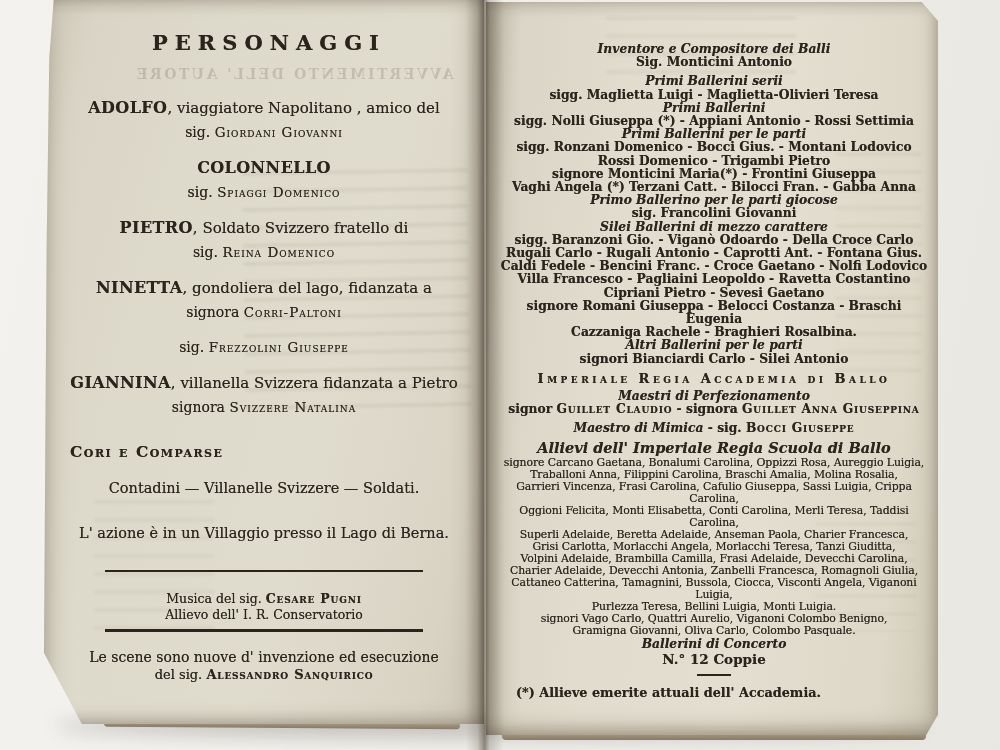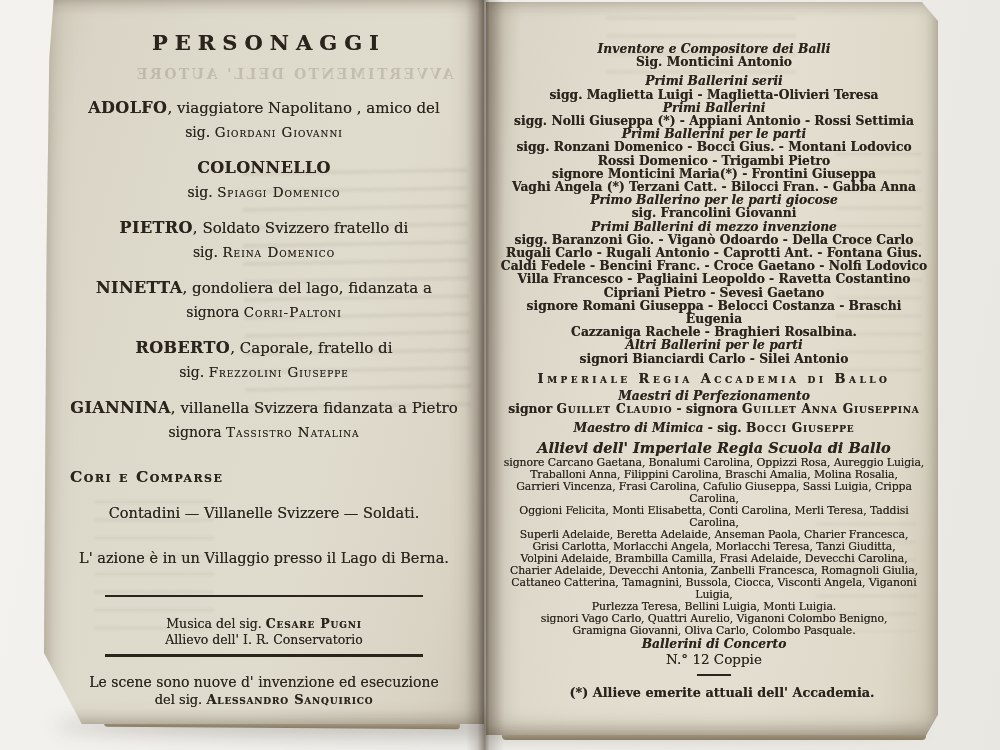--- a/index.html
+++ b/index.html
@@ -65,24 +65,24 @@
   .ln{font-size:12.3px;line-height:13.2px;}
   .ln .seg-i{font-style:italic;font-weight:600;}
   .ln .seg-n{}
   .ln .seg-sc{font-variant:small-caps;font-weight:bold;letter-spacing:0.8px;}
   .k-it{font-style:italic;font-weight:600;}
   .k-names{font-weight:600;}
   .k-small{font-size:10.9px;line-height:12px;letter-spacing:-0.1px;}
   .k-caps{font-variant:small-caps;font-weight:bold;font-size:13px;letter-spacing:3.5px;
           line-height:16px;margin:2px 0;}
   .k-itbig{font-style:italic;font-weight:bold;font-size:14.5px;line-height:16px;margin:2px 0 1px;}
-  .k-bold{font-weight:normal;font-size:13.5px;line-height:15px;margin-top:1px;}
+  .k-bold{font-weight:bold;font-size:13.5px;line-height:15px;margin-top:1px;}
   .gap{margin-top:6px;}
   .rrule{width:34px;height:2.6px;background:#2a241d;margin:7px auto 6px;}
-  #footnote{text-align:center;padding-left:16px;font-weight:600;font-size:12.8px;margin-top:9px;}
+  #footnote{text-align:left;padding-left:16px;font-weight:600;font-size:12.8px;margin-top:9px;}
   .ink{text-shadow:0 0 0.5px rgba(42,36,29,0.65);}
 </style>
 </head>
 <body>
 
 <div id="stage">
   <div class="book-shadow"></div>
 
   <div class="stack-strip" id="stack-left"></div>
   <div class="stack-strip" id="stack-right"></div>
@@ -107,26 +107,25 @@
         </div>
         <div class="entry">
           <div class="role"><span class="cname">PIETRO</span><span>, Soldato Svizzero fratello di</span></div>
           <div class="perf"><span class="pprefix">sig. </span><span class="pname">Reina Domenico</span></div>
         </div>
         <div class="entry">
           <div class="role"><span class="cname">NINETTA</span><span>, gondoliera del lago, fidanzata a</span></div>
           <div class="perf"><span class="pprefix">signora </span><span class="pname">Corri-Paltoni</span></div>
         </div>
         <div class="entry">
-          <div class="role"><span class="cname">ROBERTO</span><span>, Caporale, fratello di</span></div>
           <div class="perf"><span class="pprefix">sig. </span><span class="pname">Frezzolini Giuseppe</span></div>
         </div>
         <div class="entry">
           <div class="role"><span class="cname">GIANNINA</span><span>, villanella Svizzera fidanzata a Pietro</span></div>
-          <div class="perf"><span class="pprefix">signora </span><span class="pname">Tassistro Natalina</span></div>
+          <div class="perf"><span class="pprefix">signora </span><span class="pname">Svizzere Natalina</span></div>
         </div>
       </div>
     <div id="chorus-heading">Cori e Comparse</div>
     <div id="chorus-line">Contadini — Villanelle Svizzere — Soldati.</div>
     <div id="setting-line">L' azione è in un Villaggio presso il Lago di Berna.</div>
     <div class="lp-rule" id="rule1"></div>
     <div id="music-l1">
       <span>Musica del sig. </span><span class="sc">Cesare Pugni</span>
     </div>
     <div id="music-l2">Allievo dell' I. R. Conservatorio</div>
@@ -151,21 +150,21 @@
         <div class="ln k-names"><span class="seg-n">sigg. Maglietta Luigi - Maglietta-Olivieri Teresa</span></div>
         <div class="ln k-it"><span class="seg-i">Primi Ballerini</span></div>
         <div class="ln k-names"><span class="seg-n">sigg. Nolli Giuseppa (*) - Appiani Antonio - Rossi Settimia</span></div>
         <div class="ln k-it"><span class="seg-i">Primi Ballerini per le parti</span></div>
         <div class="ln k-names"><span class="seg-n">sigg. Ronzani Domenico - Bocci Gius. - Montani Lodovico</span></div>
         <div class="ln k-names"><span class="seg-n">Rossi Domenico - Trigambi Pietro</span></div>
         <div class="ln k-names"><span class="seg-n">signore Monticini Maria(*) - Frontini Giuseppa</span></div>
         <div class="ln k-names"><span class="seg-n">Vaghi Angela (*) Terzani Catt. - Bilocci Fran. - Gabba Anna</span></div>
         <div class="ln k-it"><span class="seg-i">Primo Ballerino per le parti giocose</span></div>
         <div class="ln k-names"><span class="seg-n">sig. Francolini Giovanni</span></div>
-        <div class="ln k-it"><span class="seg-i">Primi Ballerini di mezzo invenzione</span></div>
+        <div class="ln k-it"><span class="seg-i">Silei Ballerini di mezzo carattere</span></div>
         <div class="ln k-names"><span class="seg-n">sigg. Baranzoni Gio. - Viganò Odoardo - Della Croce Carlo</span></div>
         <div class="ln k-names"><span class="seg-n">Rugali Carlo - Rugali Antonio - Caprotti Ant. - Fontana Gius.</span></div>
         <div class="ln k-names"><span class="seg-n">Caldi Fedele - Bencini Franc. - Croce Gaetano - Nolfi Lodovico</span></div>
         <div class="ln k-names"><span class="seg-n">Villa Francesco - Pagliaini Leopoldo - Ravetta Costantino</span></div>
         <div class="ln k-names"><span class="seg-n">Cipriani Pietro - Sevesi Gaetano</span></div>
         <div class="ln k-names"><span class="seg-n">signore Romani Giuseppa - Belocci Costanza - Braschi Eugenia</span></div>
         <div class="ln k-names"><span class="seg-n">Cazzaniga Rachele - Braghieri Rosalbina.</span></div>
         <div class="ln k-it"><span class="seg-i">Altri Ballerini per le parti</span></div>
         <div class="ln k-names"><span class="seg-n">signori Bianciardi Carlo - Silei Antonio</span></div>
         <div class="ln k-caps gap"><span class="seg-n">Imperiale Regia Accademia di Ballo</span></div>

